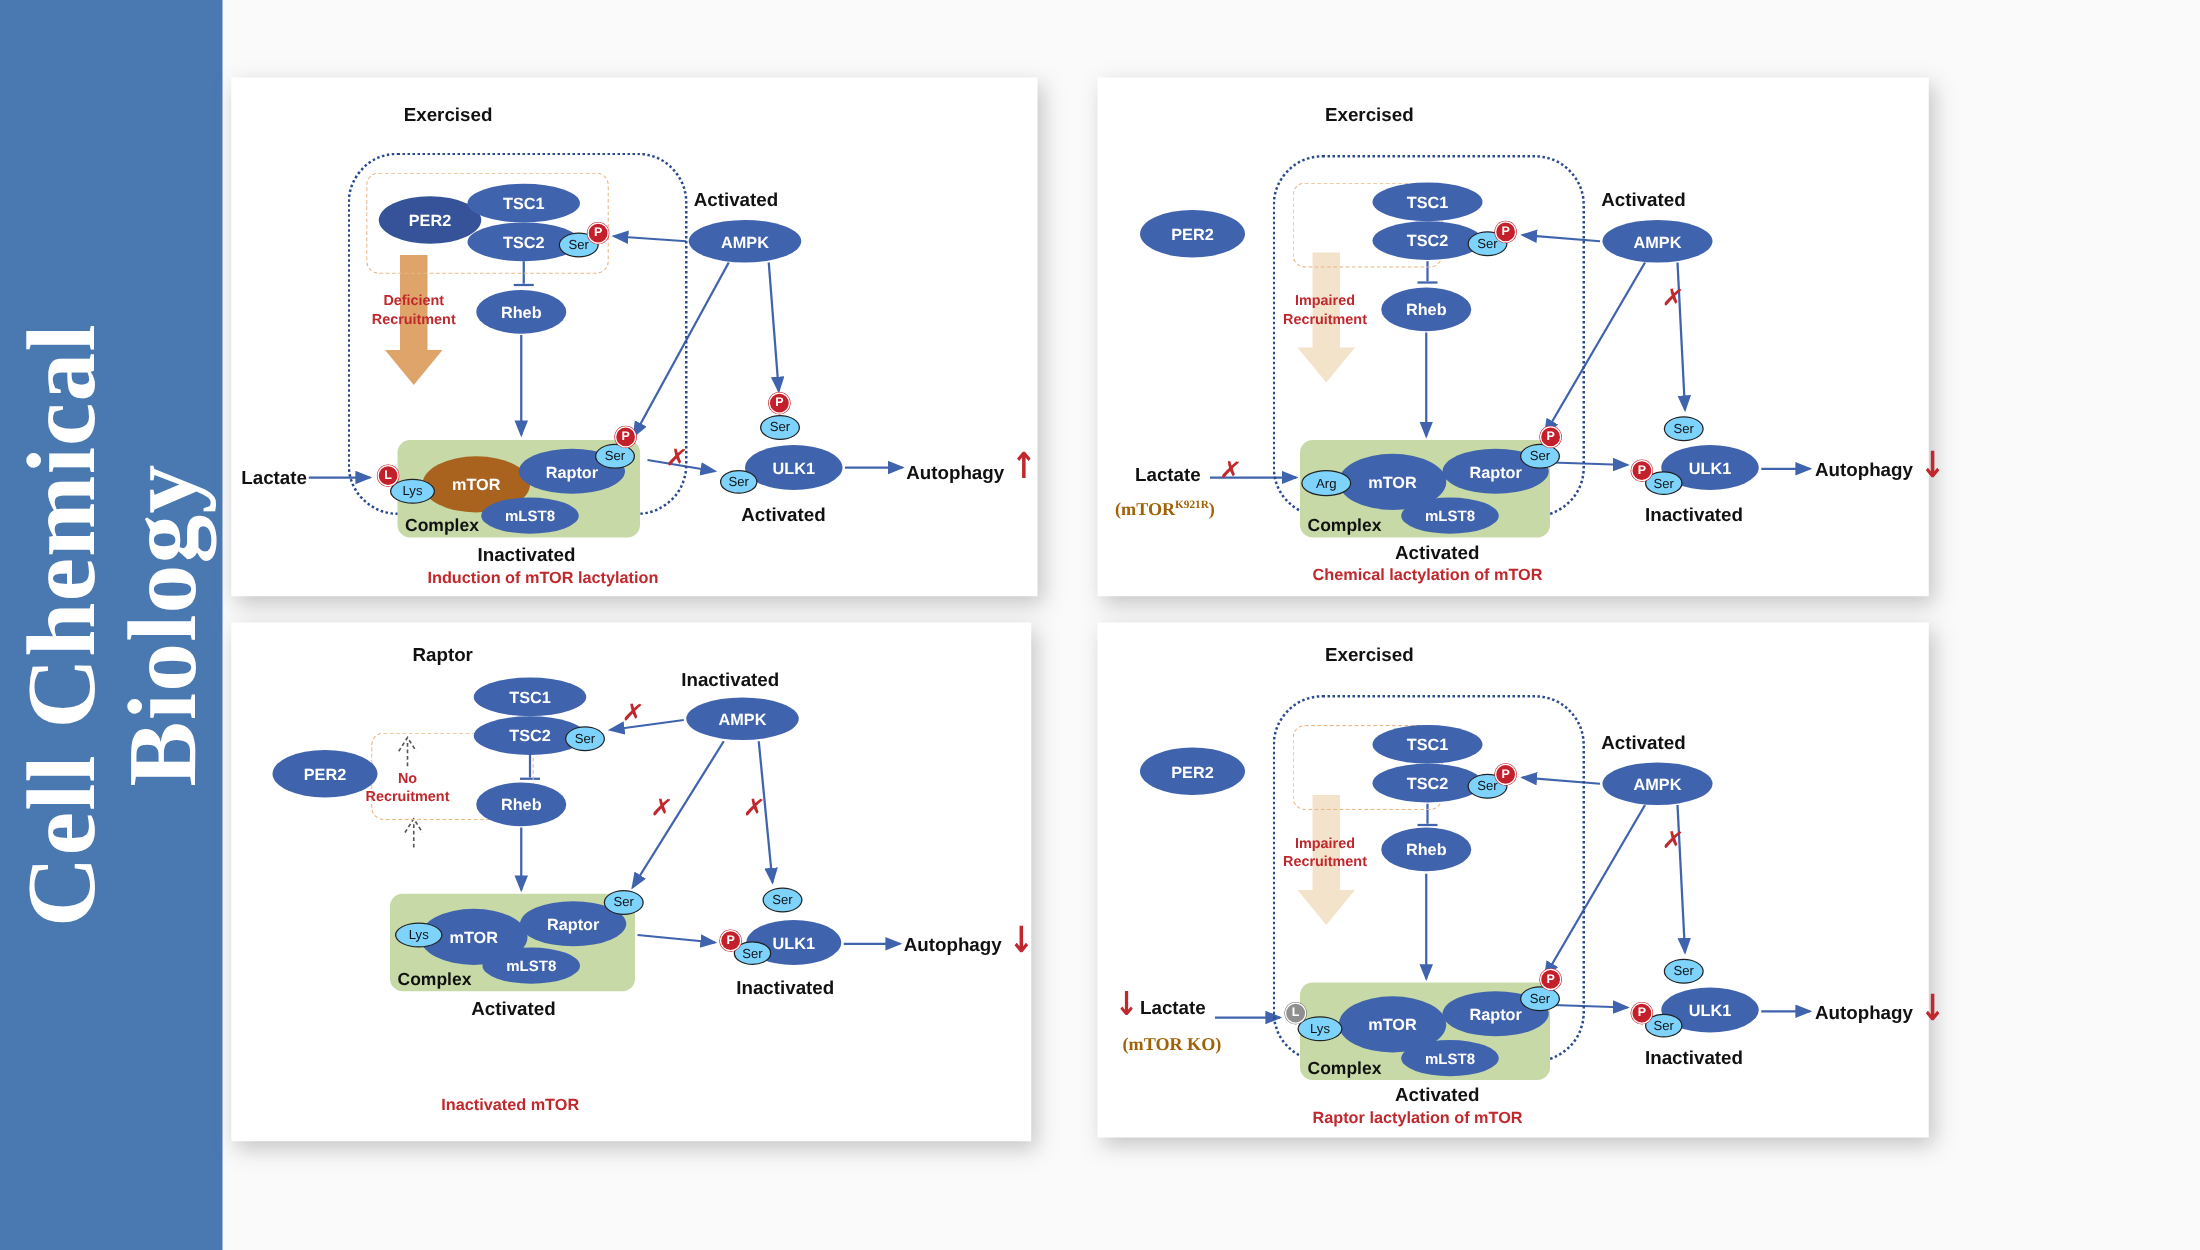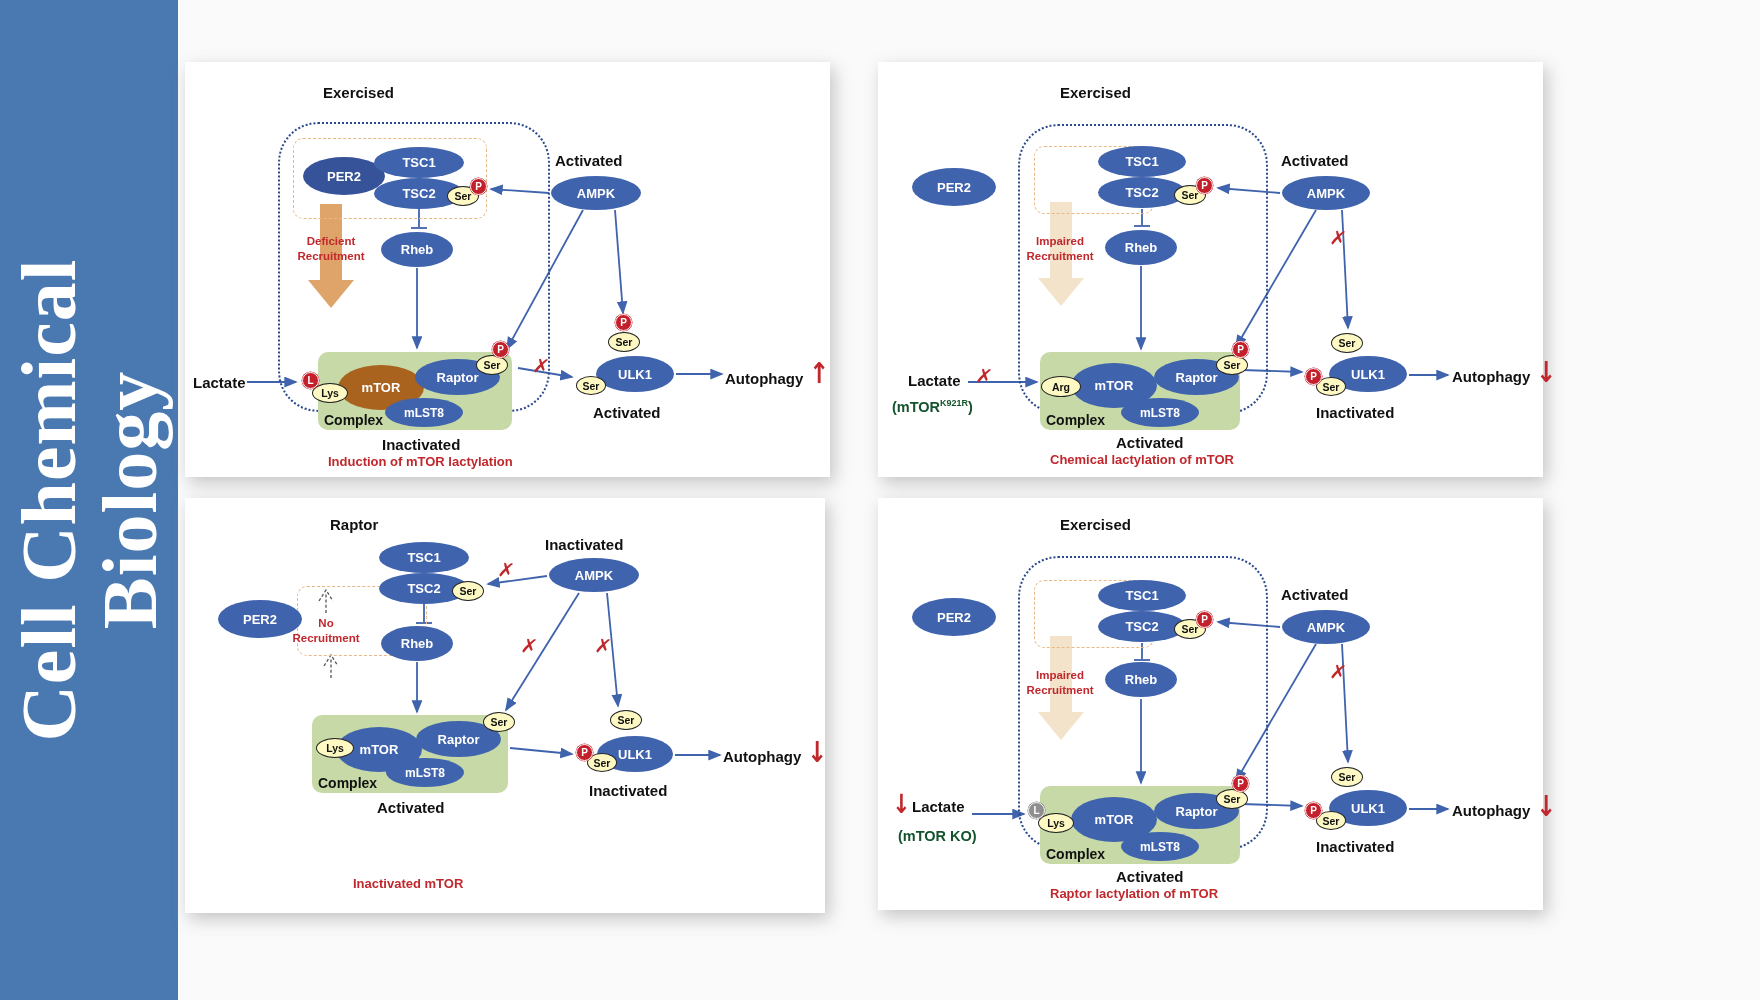--- a/index.html
+++ b/index.html
@@ -13,41 +13,41 @@
   .panel { position:absolute; background:#fff; box-shadow:4px 6px 16px rgba(110,110,110,.38); }
   .arrows { position:absolute; left:0; top:0; }
   .al { stroke:#3f63ad; stroke-width:1.8; fill:none; marker-end:url(#ah); }
   .nl { stroke:#3f63ad; stroke-width:1.8; fill:none; }
   .dl { stroke:#555; stroke-width:1.3; fill:none; stroke-dasharray:3 2.2; }
   .oval { position:absolute; display:flex; align-items:center; justify-content:center;
           border-radius:50%; background:#4063ae; color:#fff; font-weight:bold; font-size:13px; z-index:3; }
   .oval.navy { background:#36539a; }
   .oval.brown { background:#a9631f; }
   .ser { position:absolute; width:32px; height:20px; display:flex; align-items:center; justify-content:center;
-         border-radius:50%; background:#fef9c3; border:1.6px solid #222; color:#111; font-weight:bold;
+         border-radius:50%; background:#7dd3fc; border:1.6px solid #222; color:#111; font-weight:normal;
          font-size:10.5px; z-index:5; box-sizing:border-box; }
   .pdot { position:absolute; width:17px; height:17px; border-radius:50%; background:#c4202c;
           border:1.5px solid #fff; color:#fff; font-weight:bold; font-size:10px; display:flex;
           align-items:center; justify-content:center; z-index:6; box-sizing:border-box;
           box-shadow:0 0 0 .5px #c4202c; }
   .pdot.gray { background:#8f8f8f; box-shadow:0 0 0 .5px #777; }
   .greenbox { position:absolute; background:#c6d9a6; border-radius:10px; z-index:2; }
   .bigdot { position:absolute; border:2.5px dotted #2b4a8e; border-radius:40px; z-index:1; }
   .dashbox { position:absolute; border:1.6px dashed #e9b887; border-radius:10px; z-index:1; }
   .lbl { position:absolute; font-weight:bold; color:#111; font-size:15px; white-space:nowrap; z-index:4; }
   .slbl { position:absolute; font-weight:bold; color:#111; font-size:14px; white-space:nowrap; z-index:4; }
   .redlbl { position:absolute; font-weight:bold; color:#c0282d; font-size:11.5px; text-align:center;
             line-height:1.3; z-index:4; }
   .caption { position:absolute; font-weight:bold; color:#c0282d; font-size:13px; white-space:nowrap; z-index:4; }
   .xmark { position:absolute; color:#c0282d; font-weight:bold; font-size:20px;
            font-family:"DejaVu Sans",sans-serif; transform:rotate(8deg); z-index:7; line-height:1; }
   .aarrow { position:absolute; color:#c0282d; font-weight:bold; font-size:24px;
             font-family:"DejaVu Sans",sans-serif; line-height:1; transform:scaleY(1.2); z-index:4; }
-  .mutlbl { position:absolute; font-family:Liberation Sans, sans-serif; font-weight:bold; font-size:14.5px;
-            color:#14532d; white-space:nowrap; z-index:4; }
+  .mutlbl { position:absolute; font-family:Liberation Serif, serif; font-weight:bold; font-size:14.5px;
+            color:#a16207; white-space:nowrap; z-index:4; }
   .mutlbl sup { font-size:9px; }
 </style>
 </head>
 <body>
 
 <div class="stage">
 
   <svg width="0" height="0" style="position:absolute">
     <defs>
       <marker id="ah" markerWidth="9" markerHeight="8" refX="6.5" refY="3" orient="auto">
@@ -103,21 +103,21 @@
     <div class="slbl" style="left:139px;top:350px">Complex</div>
     <div class="lbl" style="left:197px;top:374px">Inactivated</div>
     <div class="xmark" style="left:348px;top:294px">✗</div>
     <div class="ser" style="left:391px;top:314px;width:30px;height:19px">Ser</div>
     <div class="oval" style="left:411px;top:294px;width:78px;height:36px">ULK1</div>
     <div class="pdot" style="left:430px;top:252px">P</div>
     <div class="ser" style="left:423px;top:270px">Ser</div>
     <div class="lbl" style="left:408px;top:342px">Activated</div>
     <div class="lbl" style="left:540px;top:308px">Autophagy</div>
     <div class="aarrow" style="left:624px;top:299px">↑</div>
-    <div class="caption" style="left:143px;top:392px">Induction of mTOR lactylation</div>
+    <div class="caption" style="left:157px;top:392px">Induction of mTOR lactylation</div>
   </div>
 
   <div class="panel" style="left:878px;top:62px;width:665px;height:415px">
     <svg class="arrows" width="665" height="415">
       <polygon points="172,140 194,140 194,216 206,216 183,244 160,216 172,216" fill="#f4e3cb"></polygon>
       <path class="al" d="M402,131 L340,126"></path>
       <path class="nl" d="M264,147 L264,163"></path>
         <path class="nl" d="M256,164 L272,164"></path>
       <path class="al" d="M263,204 L263,287"></path>
       <path class="al" d="M90,320 L159,320"></path>

